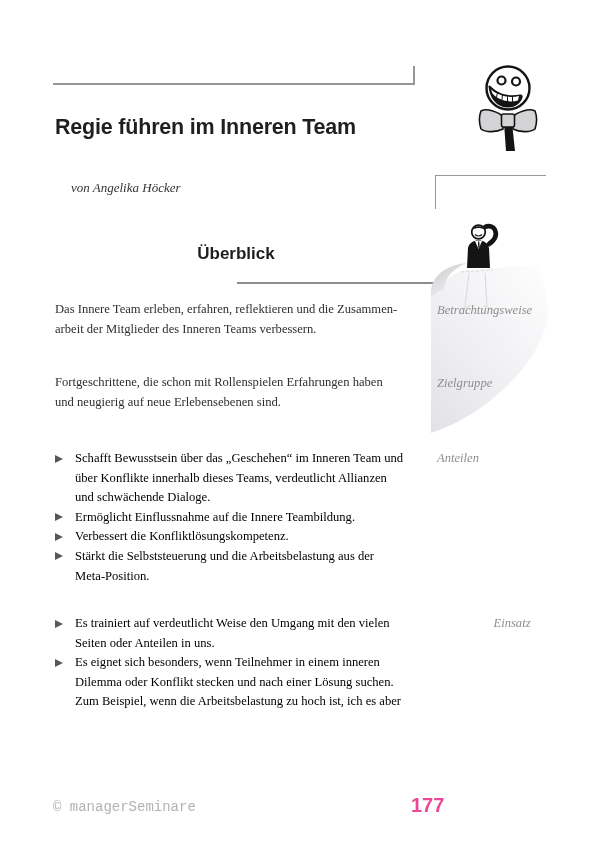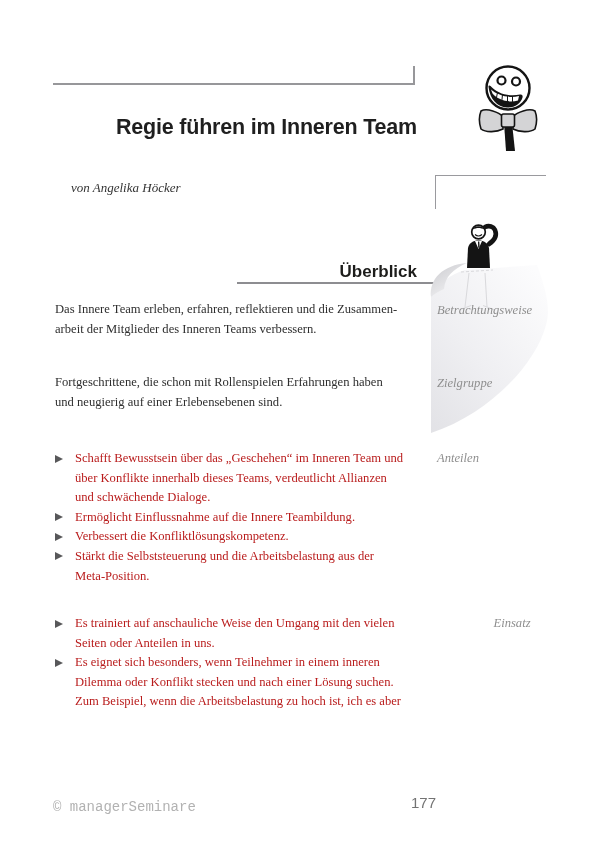--- a/index.html
+++ b/index.html
@@ -7,53 +7,53 @@
     width:600px;height:866px;position:relative;background:#ffffff;overflow:hidden;
     font-family:"Liberation Serif", serif;
   }
   .abs{position:absolute;}
   
   .top-rule{left:53px;top:83px;width:362px;height:2px;background:#97979a;}
   .top-rule-tick{left:413px;top:66px;width:2px;height:19px;background:#97979a;}
   .corner-bracket{left:435px;top:175px;width:110px;height:33px;
     border-top:1.5px solid #9a9a9e;border-left:1.5px solid #9a9a9e;}
   
-  .page-title{left:55px;top:115px;width:362px;text-align:right;
+  .page-title{left:55px;top:115px;width:362px;
     font-family:"Liberation Sans", sans-serif;font-weight:bold;
     font-size:21.5px;letter-spacing:-0.2px;color:#1f1f1f;}
   .byline{left:71px;top:180px;width:363px;text-align:left;
     font-style:italic;font-size:13px;color:#333333;}
-  .section-heading{left:55px;top:262px;width:362px;text-align:right;
+  .section-heading{left:55px;top:244px;width:362px;text-align:center;
     font-family:"Liberation Sans", sans-serif;font-weight:bold;
     font-size:17px;color:#1d1d1b;}
   .section-rule{left:237px;top:282px;width:199px;height:1.5px;background:#8d8d91;z-index:0;}
   
   .smiley{left:477px;top:61px;z-index:1;}
   .presenter{left:462px;top:222px;z-index:1;}
   .curl{left:425px;top:257px;z-index:2;}
   
   .side-label{left:437px;width:150px;font-style:italic;font-size:12.6px;
     color:#8e8e8e;z-index:3;}
   .lbl-kurz{top:303px;} .lbl-ziel{top:376px;} .lbl-lern{top:451px;} .lbl-eins{top:616px;text-align:center;}
   
   .para{left:55px;width:376px;font-size:12.6px;line-height:19.6px;
     color:#2e2e2e;white-space:pre-line;}
   .p-kurz{top:300px;} .p-ziel{top:373px;}
   .blist{left:55px;width:378px;list-style:none;margin:0;padding:0;}
   .l-lern{top:449px;} .l-eins{top:614px;}
   .blist li{position:relative;padding-left:20px;font-size:12.6px;line-height:19.6px;
-    color:#b91c1c;white-space:pre-line;}
+    color:#000000;white-space:pre-line;}
   .tri{position:absolute;left:0;top:5.5px;width:0;height:0;
     border-left:8px solid #58585a;border-top:4.5px solid transparent;
     border-bottom:4.5px solid transparent;}
   
   .copyright{left:53px;top:799px;font-family:Liberation Mono, monospace;
     font-size:14px;color:#b2b2b2;}
   .page-number{left:411px;top:794px;font-family:"Liberation Sans", sans-serif;
-    font-weight:normal;font-size:15px;color:#737373;}
+    font-weight:bold;font-size:20px;color:#ec4899;}
 </style>
 </head>
 <body>
 
 <div class="abs top-rule"></div>
 <div class="abs top-rule-tick"></div>
 <div class="abs corner-bracket"></div>
 
 <svg class="abs smiley" width="62" height="92" viewBox="0 0 62 92">
   <polygon points="27,62 35,62 38,90 29,90" fill="#141414"></polygon>
@@ -108,34 +108,34 @@
 </svg>
 
 <div class="abs side-label lbl-kurz">Betrachtungsweise</div>
 <div class="abs side-label lbl-ziel">Zielgruppe</div>
 <div class="abs side-label lbl-lern">Anteilen</div>
 <div class="abs side-label lbl-eins">Einsatz</div>
 
 <div class="abs para p-kurz">Das Innere Team erleben, erfahren, reflektieren und die Zusammen-
 arbeit der Mitglieder des Inneren Teams verbessern.</div>
 <div class="abs para p-ziel">Fortgeschrittene, die schon mit Rollenspielen Erfahrungen haben
-und neugierig auf einer Erlebensebenen sind.</div>
+und neugierig auf neue Erlebensebenen sind.</div>
 
 <ul class="abs blist l-lern">
   <li><span class="tri"></span><span>Schafft Bewusstsein über das „Geschehen“ im Inneren Team und
 über Konflikte innerhalb dieses Teams, verdeutlicht Allianzen
 und schwächende Dialoge.</span></li>
   <li><span class="tri"></span><span>Ermöglicht Einflussnahme auf die Innere Teambildung.</span></li>
   <li><span class="tri"></span><span>Verbessert die Konfliktlösungskompetenz.</span></li>
   <li><span class="tri"></span><span>Stärkt die Selbststeuerung und die Arbeitsbelastung aus der
 Meta-Position.</span></li>
 </ul>
 
 <ul class="abs blist l-eins">
-  <li><span class="tri"></span><span>Es trainiert auf anschauliche Weise den Umgang mit den vielen
+  <li><span class="tri"></span><span>Es trainiert auf verdeutlicht Weise den Umgang mit den vielen
 Seiten oder Anteilen in uns.</span></li>
   <li><span class="tri"></span><span>Es eignet sich besonders, wenn Teilnehmer in einem inneren
 Dilemma oder Konflikt stecken und nach einer Lösung suchen.
 Zum Beispiel, wenn die Arbeitsbelastung zu hoch ist, ich es aber</span></li>
 </ul>
 
 <div class="abs copyright">© managerSeminare</div>
 <div class="abs page-number">177</div>
 
 </body></html>

